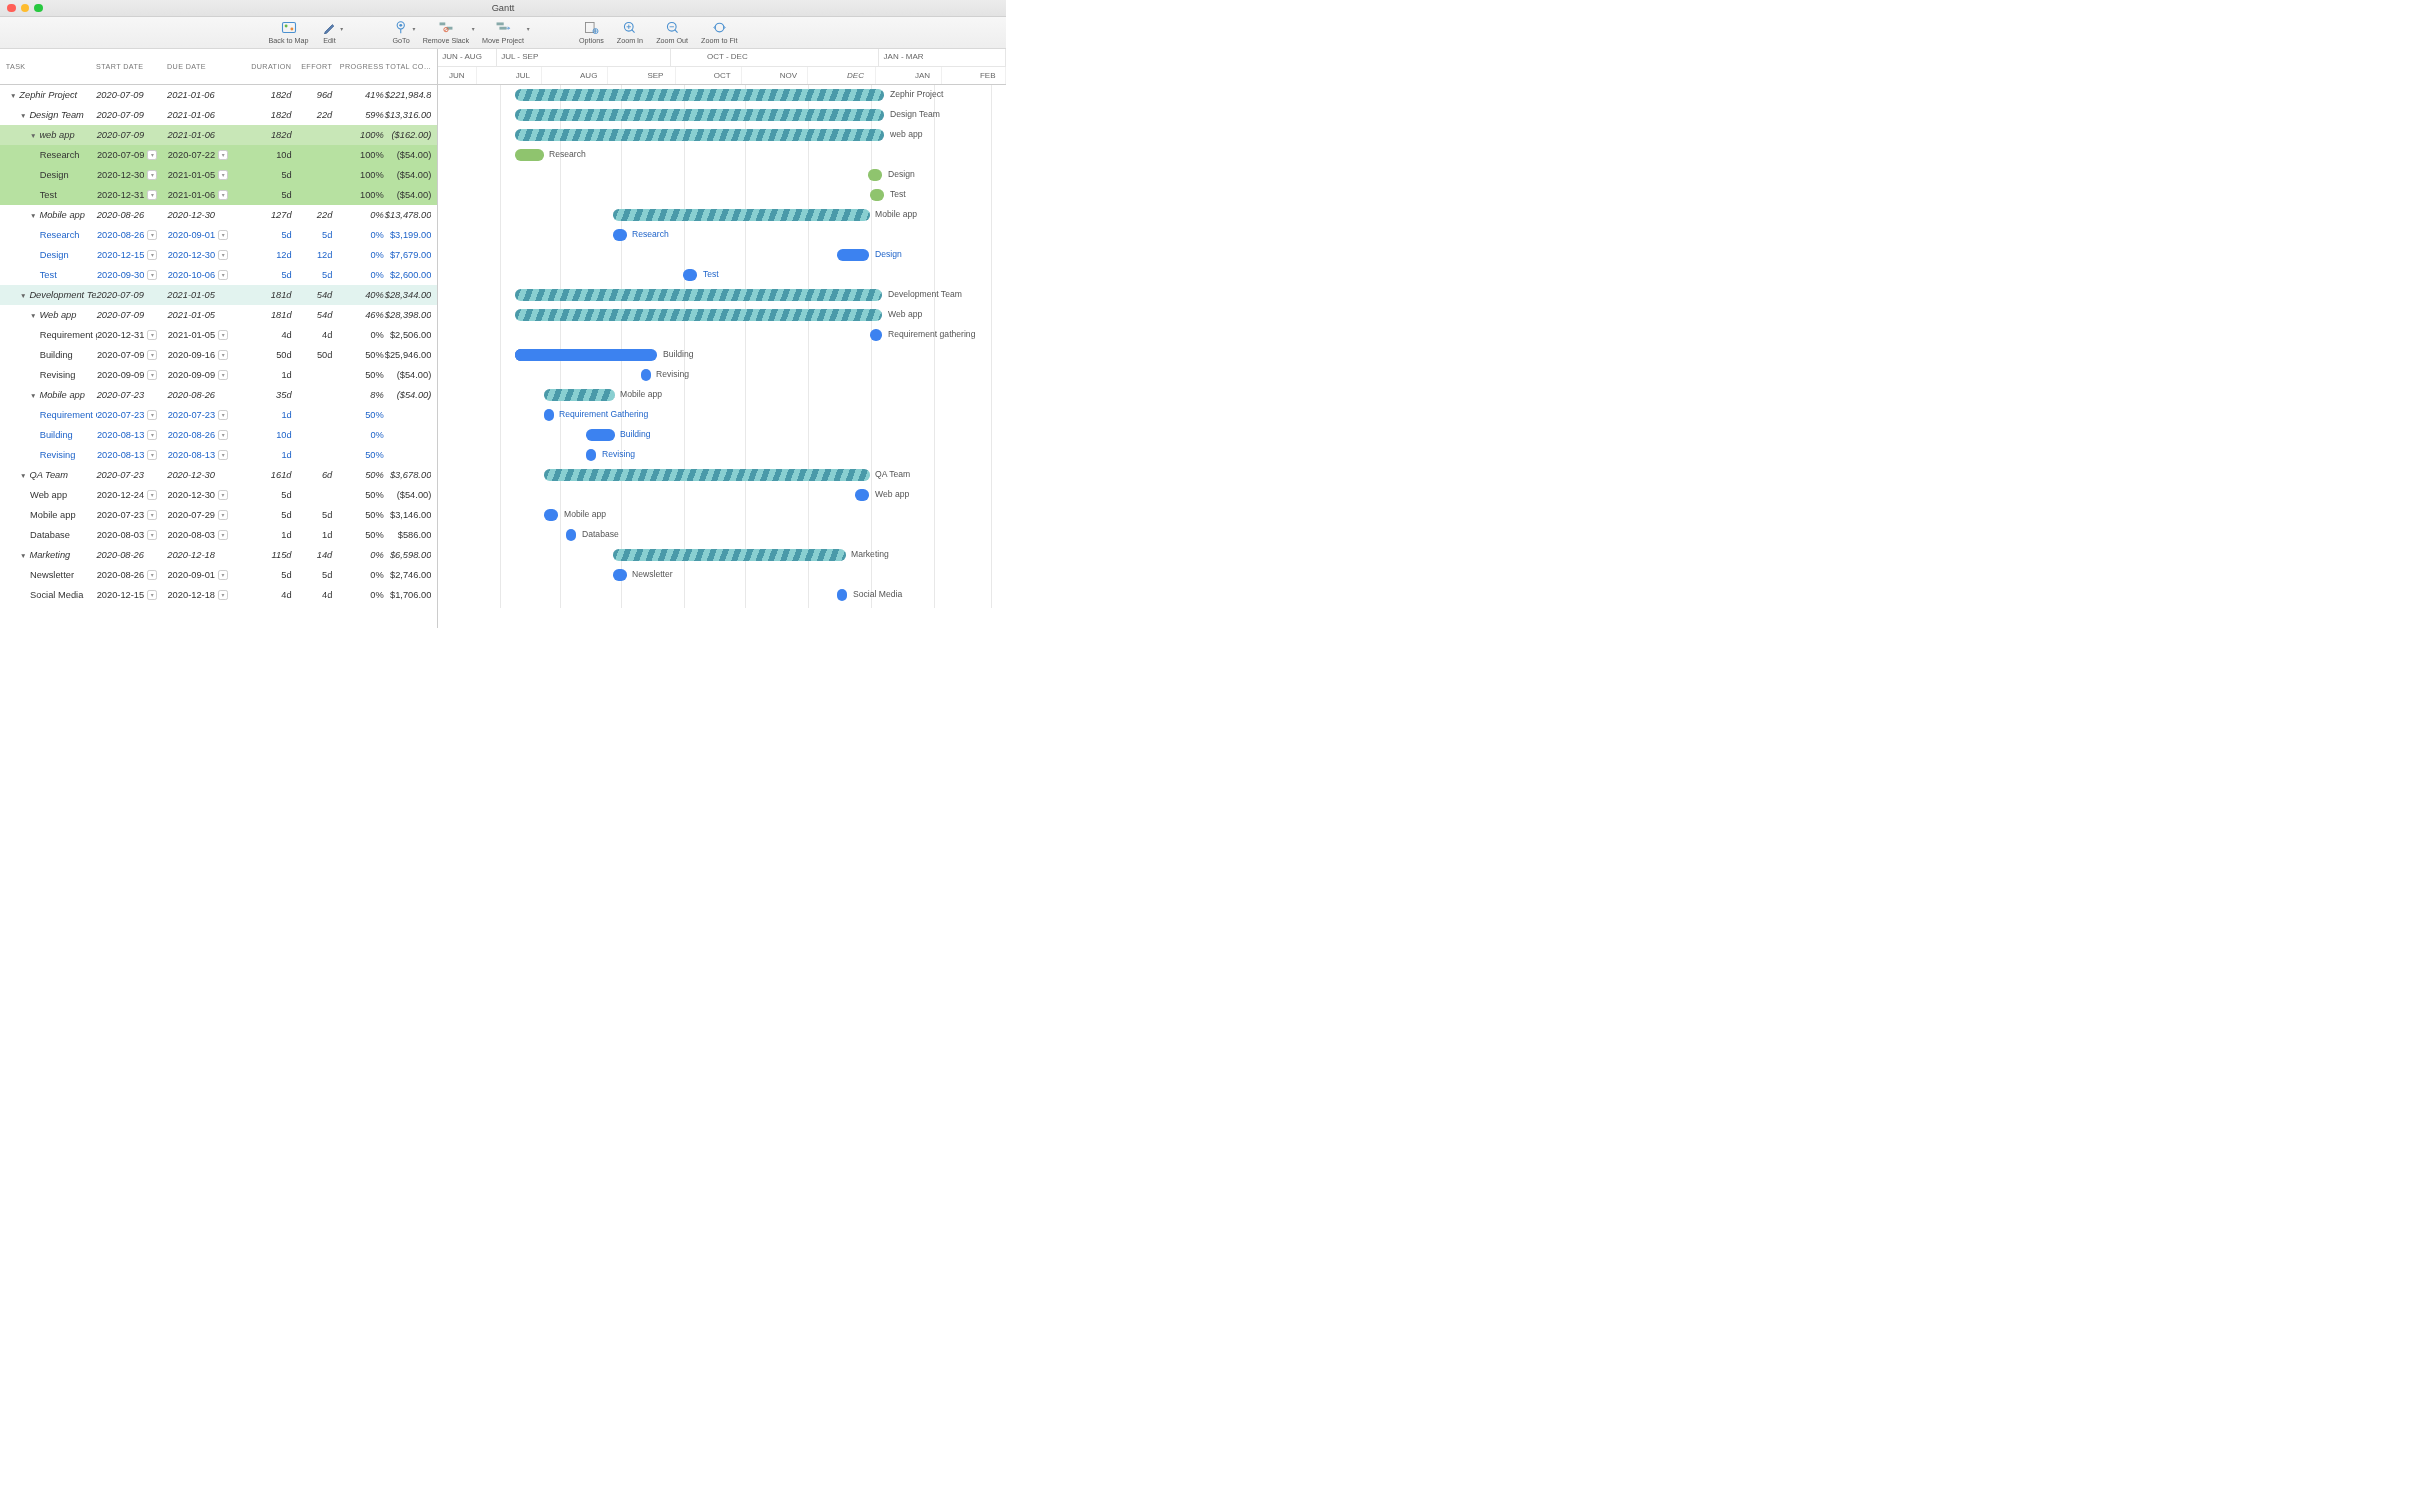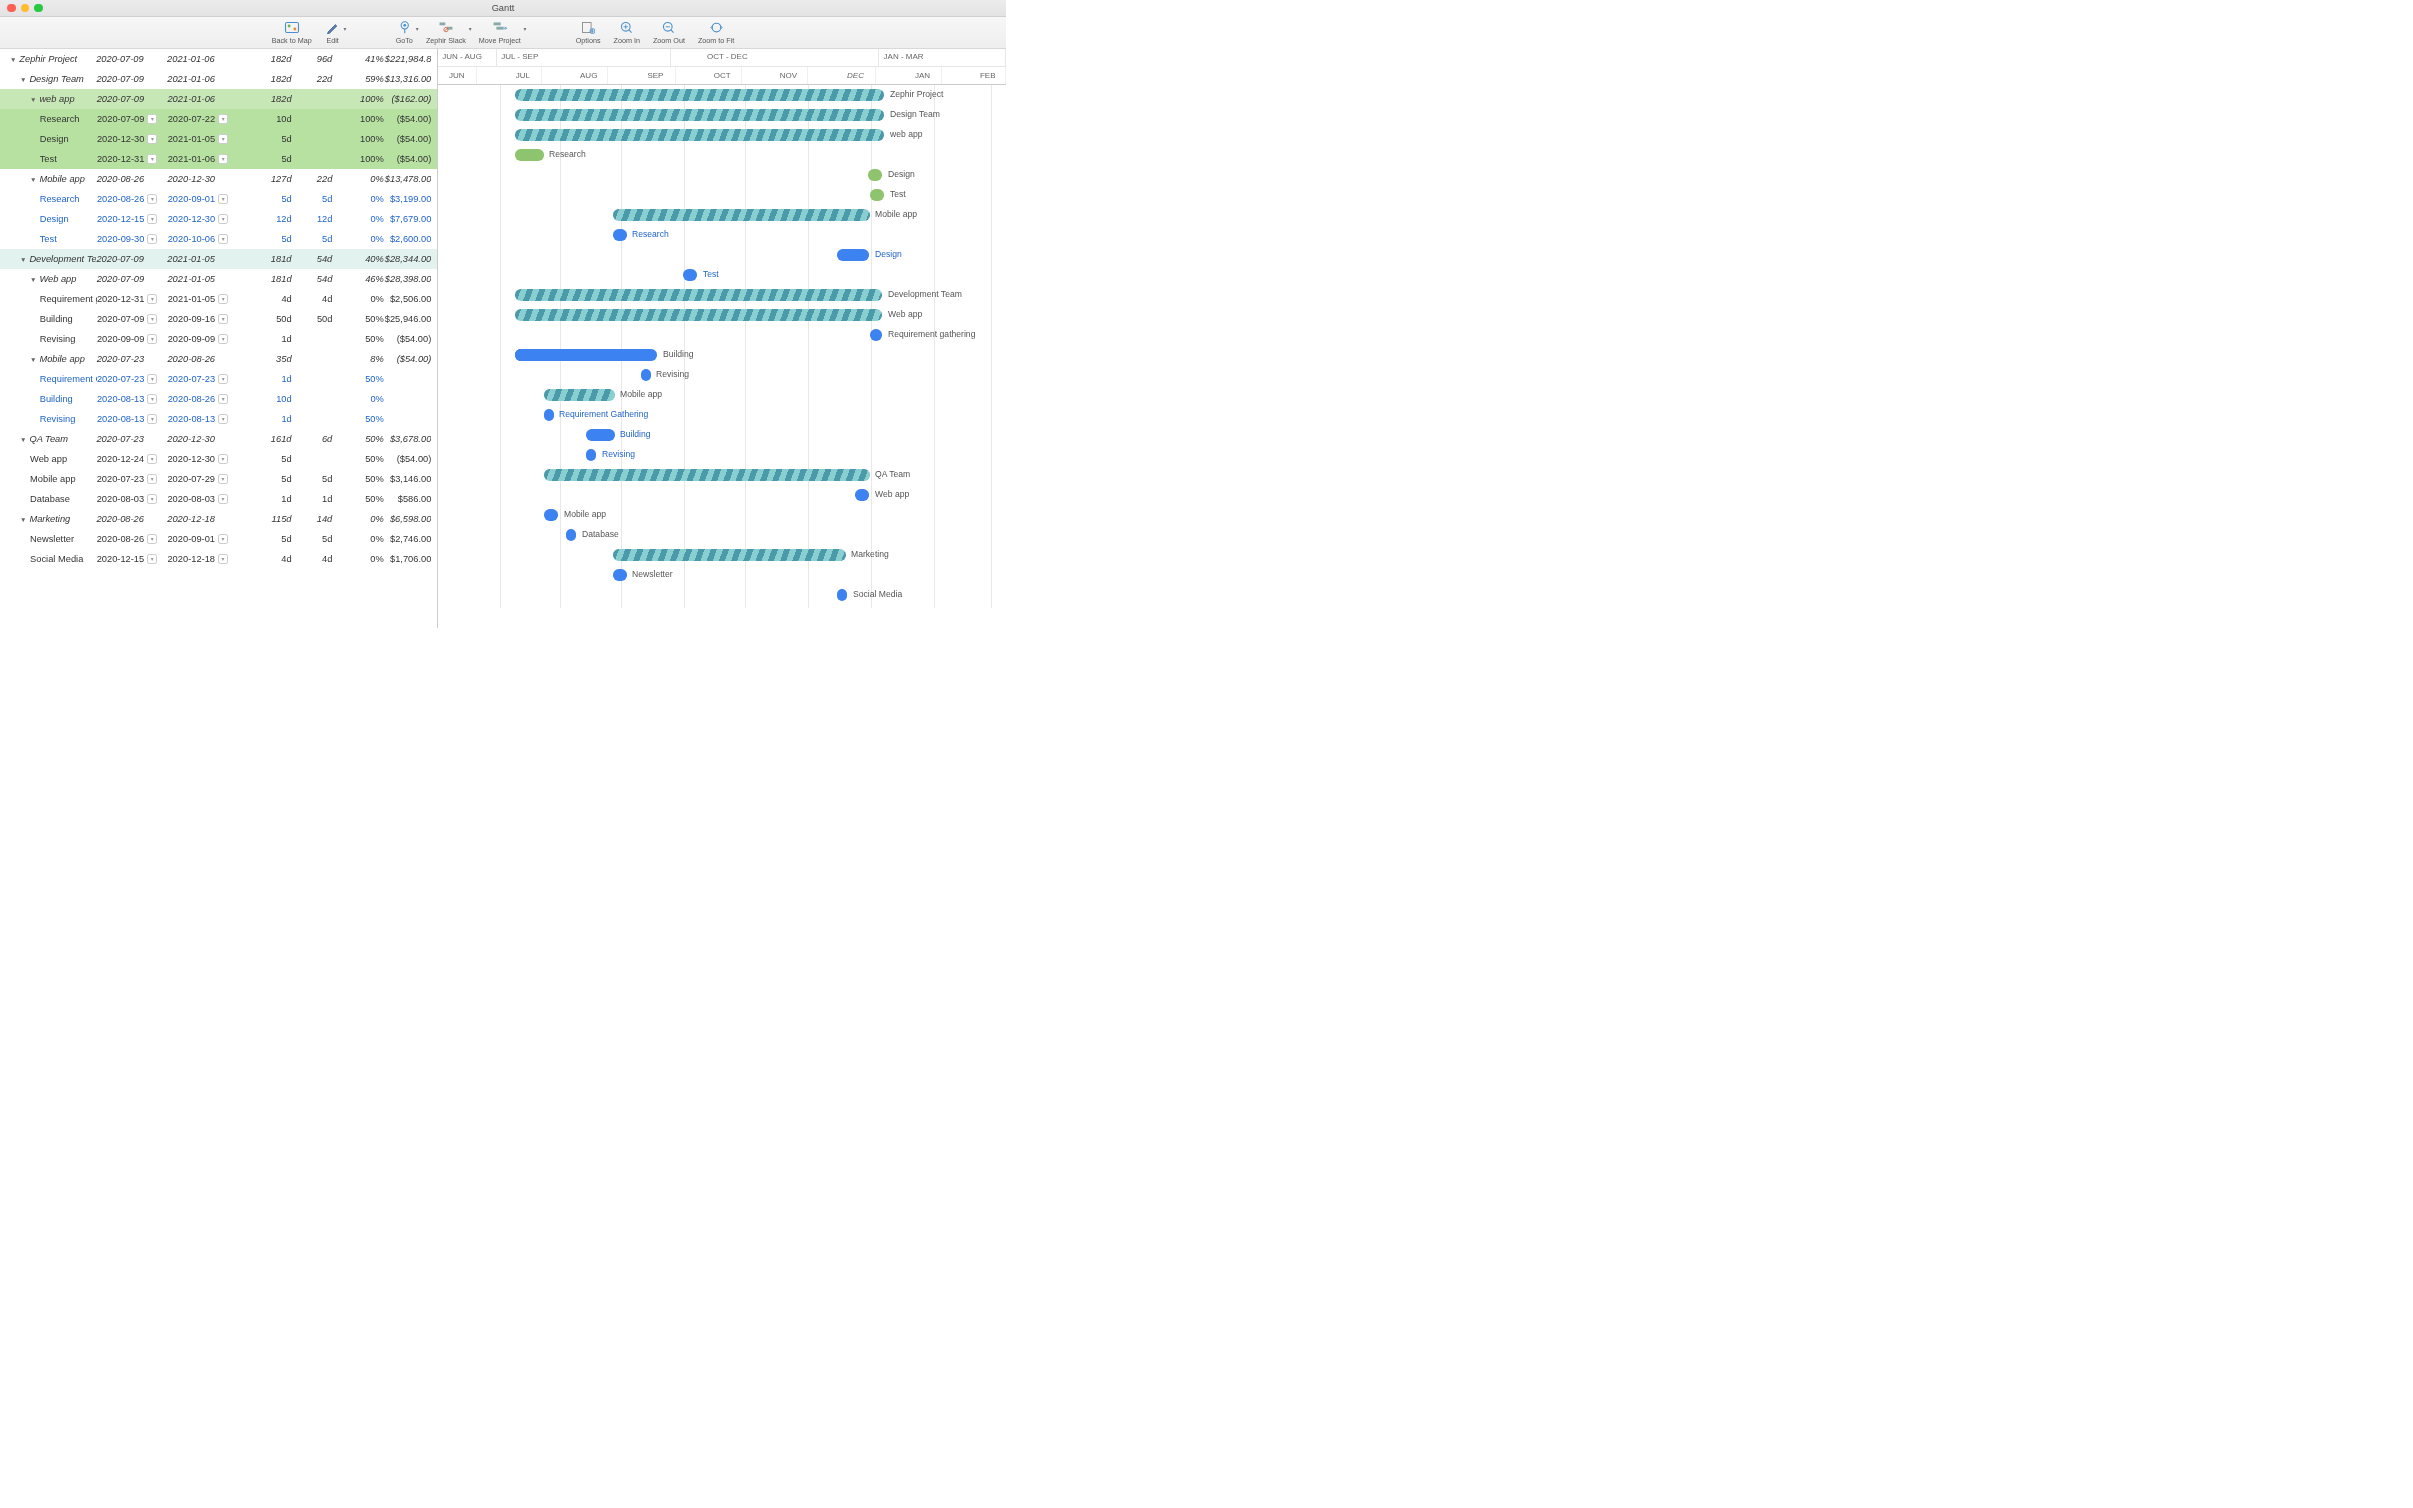--- a/index.html
+++ b/index.html
@@ -97,21 +97,21 @@
   </div>
   <div class="tb-btn tb-dd">
     <div class="tb-icon">
         <svg width="16" height="11.5" viewBox="0 0 22 16">
           <rect x="2" y="2" width="8" height="4" fill="#8aa"></rect>
           <rect x="12" y="8" width="8" height="4" fill="#8aa"></rect>
           <circle cx="11" cy="12" r="3" fill="none" stroke="#d64" stroke-width="1.2"></circle>
           <path d="M9 14 L13 10" stroke="#d64" stroke-width="1.2"></path>
         </svg>
       </div>
-    <span>Zephir Slack</span>
+    <span>Remove Slack</span>
   </div>
   <div class="tb-btn tb-dd">
     <div class="tb-icon">
         <svg width="16" height="11.5" viewBox="0 0 22 16">
           <rect x="2" y="2" width="10" height="4" fill="#8aa"></rect>
           <rect x="6" y="8" width="10" height="4" fill="#8aa"></rect>
           <path d="M16 10 L20 10 M18 8 L20 10 L18 12" stroke="#4a90d0" fill="none" stroke-width="1.2"></path>
         </svg>
       </div>
     <span>Move Project</span>
@@ -153,20 +153,29 @@
           <circle cx="9" cy="9" r="6" fill="none" stroke="#4a90d0" stroke-width="1.5"></circle>
           <path d="M4 9 L2 9 M14 9 L16 9 M3 7 L1 9 L3 11 M15 7 L17 9 L15 11" stroke="#4a90d0" fill="none" stroke-width="1"></path>
         </svg>
       </div>
     <span>Zoom to Fit</span>
   </div>
 </div>
 
 <div class="content">
   <div class="left-pane">
+    <div class="col-header">
+      <span class="c-task">TASK</span>
+      <span class="c-start">START DATE</span>
+      <span class="c-due">DUE DATE</span>
+      <span class="c-dur">DURATION</span>
+      <span class="c-eff">EFFORT</span>
+      <span class="c-prog">PROGRESS</span>
+      <span class="c-cost">TOTAL CO…</span>
+    </div>
     <div class="rows" id="rows">
         <div class="row group">
           <div class="tname" style="padding-left:4.3px">
             <span class="exp">▼</span>
             <span>Zephir Project</span>
           </div>
           <div class="d d1">
             <span>2020-07-09</span>
           </div>
           <div class="d">

